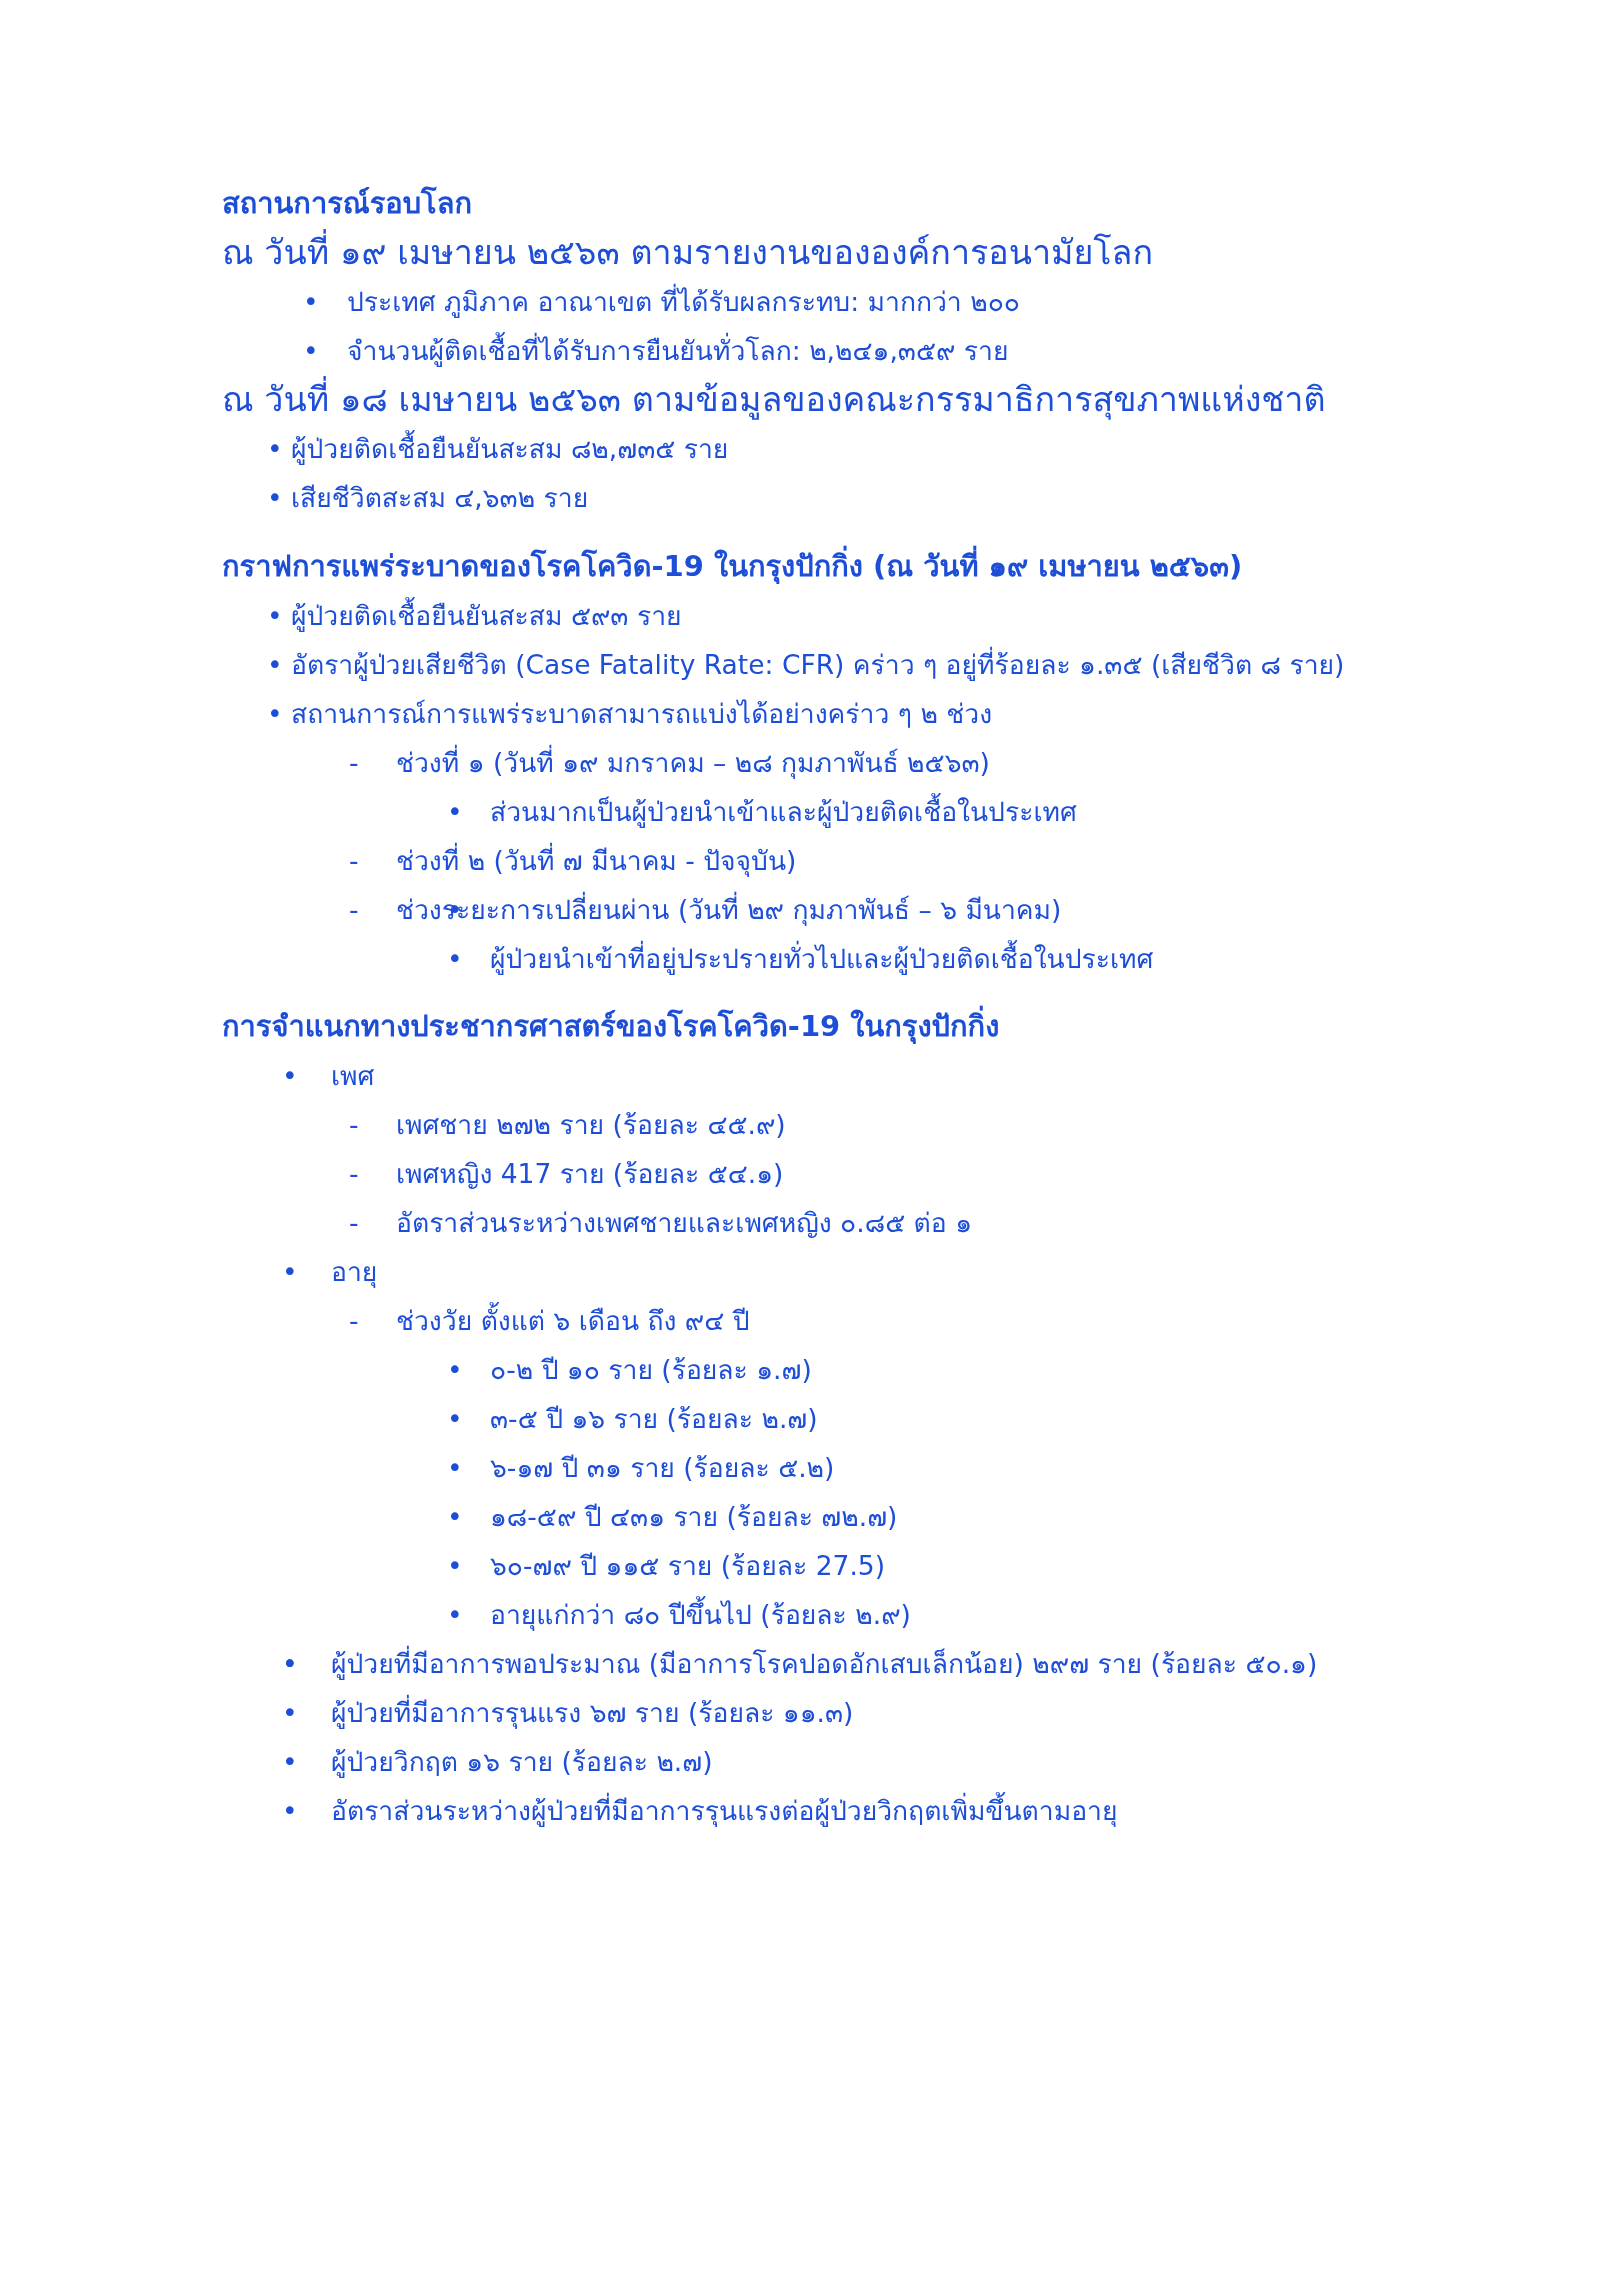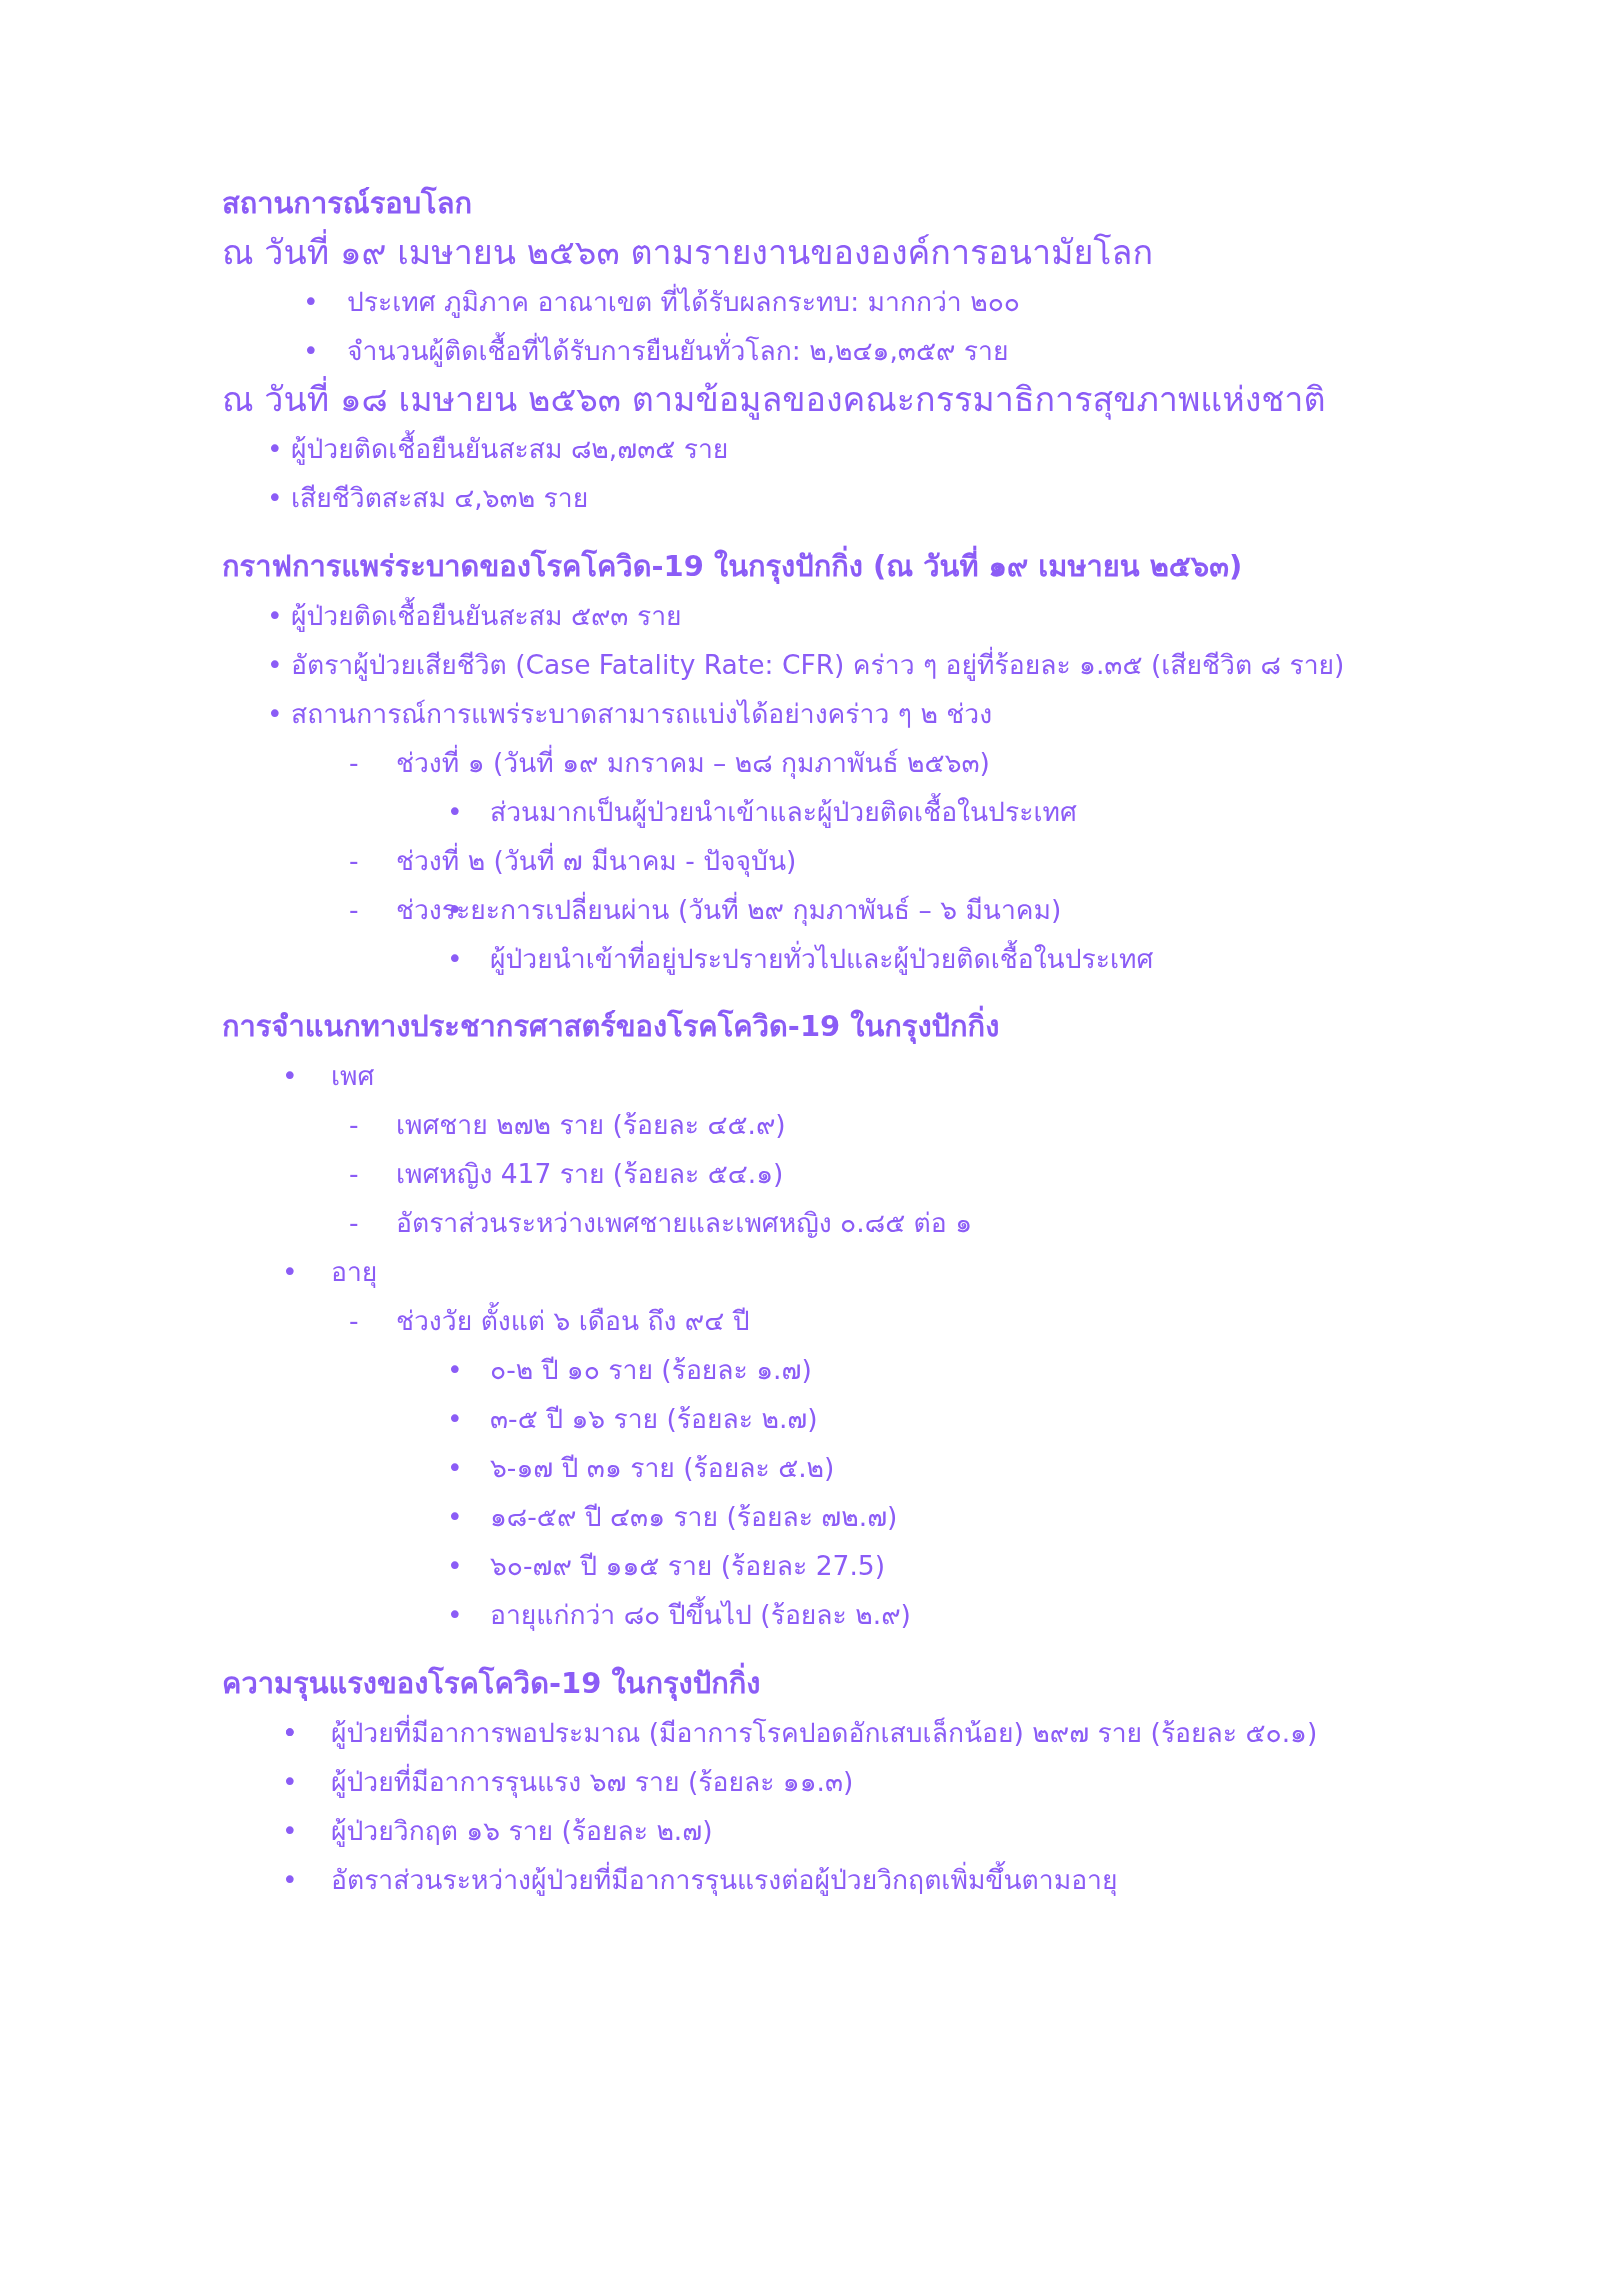--- a/index.html
+++ b/index.html
@@ -2,21 +2,21 @@
 <html><head>
 <meta charset="utf-8">
 <style>
   html, body { margin: 0; padding: 0; background: #888; }
   .page {
     position: relative;
     width: 1621px;
     height: 2293px;
     margin: 0 auto;
     background: #ffffff;
-    color: #8b5cf6;
+    color: #1d4ed8;
     font-family: "DejaVu Sans", "Liberation Sans", sans-serif;
     overflow: hidden;
   }
   .content {
     position: absolute;
     left: 222px;
     top: 179px;
     right: 98px;
   }
   section { display: block; }
@@ -108,21 +108,20 @@
           <div class="row sub"><span class="mk">•</span><span class="tx">๐-๒ ปี ๑๐ ราย (ร้อยละ ๑.๗)</span></div>
           <div class="row sub"><span class="mk">•</span><span class="tx">๓-๕ ปี ๑๖ ราย (ร้อยละ ๒.๗)</span></div>
           <div class="row sub"><span class="mk">•</span><span class="tx">๖-๑๗ ปี ๓๑ ราย (ร้อยละ ๕.๒)</span></div>
           <div class="row sub"><span class="mk">•</span><span class="tx">๑๘-๕๙ ปี ๔๓๑ ราย (ร้อยละ ๗๒.๗)</span></div>
           <div class="row sub"><span class="mk">•</span><span class="tx">๖๐-๗๙ ปี ๑๑๕ ราย (ร้อยละ 27.5)</span></div>
           <div class="row sub"><span class="mk">•</span><span class="tx">อายุแก่กว่า ๘๐ ปีขึ้นไป (ร้อยละ ๒.๙)</span></div>
         </div>
     </section>
 
     <section>
-      <h2 class="hd">ความรุนแรงของโรคโควิด-19 ในกรุงปักกิ่ง</h2>
       <div class="rows">
           <div class="row bmid"><span class="mk">•</span></div>
           <div class="row bmid"><span class="mk">•</span><span class="tx">ผู้ป่วยที่มีอาการพอประมาณ (มีอาการโรคปอดอักเสบเล็กน้อย) ๒๙๗ ราย (ร้อยละ ๕๐.๑)</span></div>
           <div class="row bmid"><span class="mk">•</span><span class="tx">ผู้ป่วยที่มีอาการรุนแรง ๖๗ ราย (ร้อยละ ๑๑.๓)</span></div>
           <div class="row bmid"><span class="mk">•</span><span class="tx">ผู้ป่วยวิกฤต ๑๖ ราย (ร้อยละ ๒.๗)</span></div>
           <div class="row bmid"><span class="mk">•</span><span class="tx">อัตราส่วนระหว่างผู้ป่วยที่มีอาการรุนแรงต่อผู้ป่วยวิกฤตเพิ่มขึ้นตามอายุ</span></div>
         </div>
     </section>
 
   </div>

